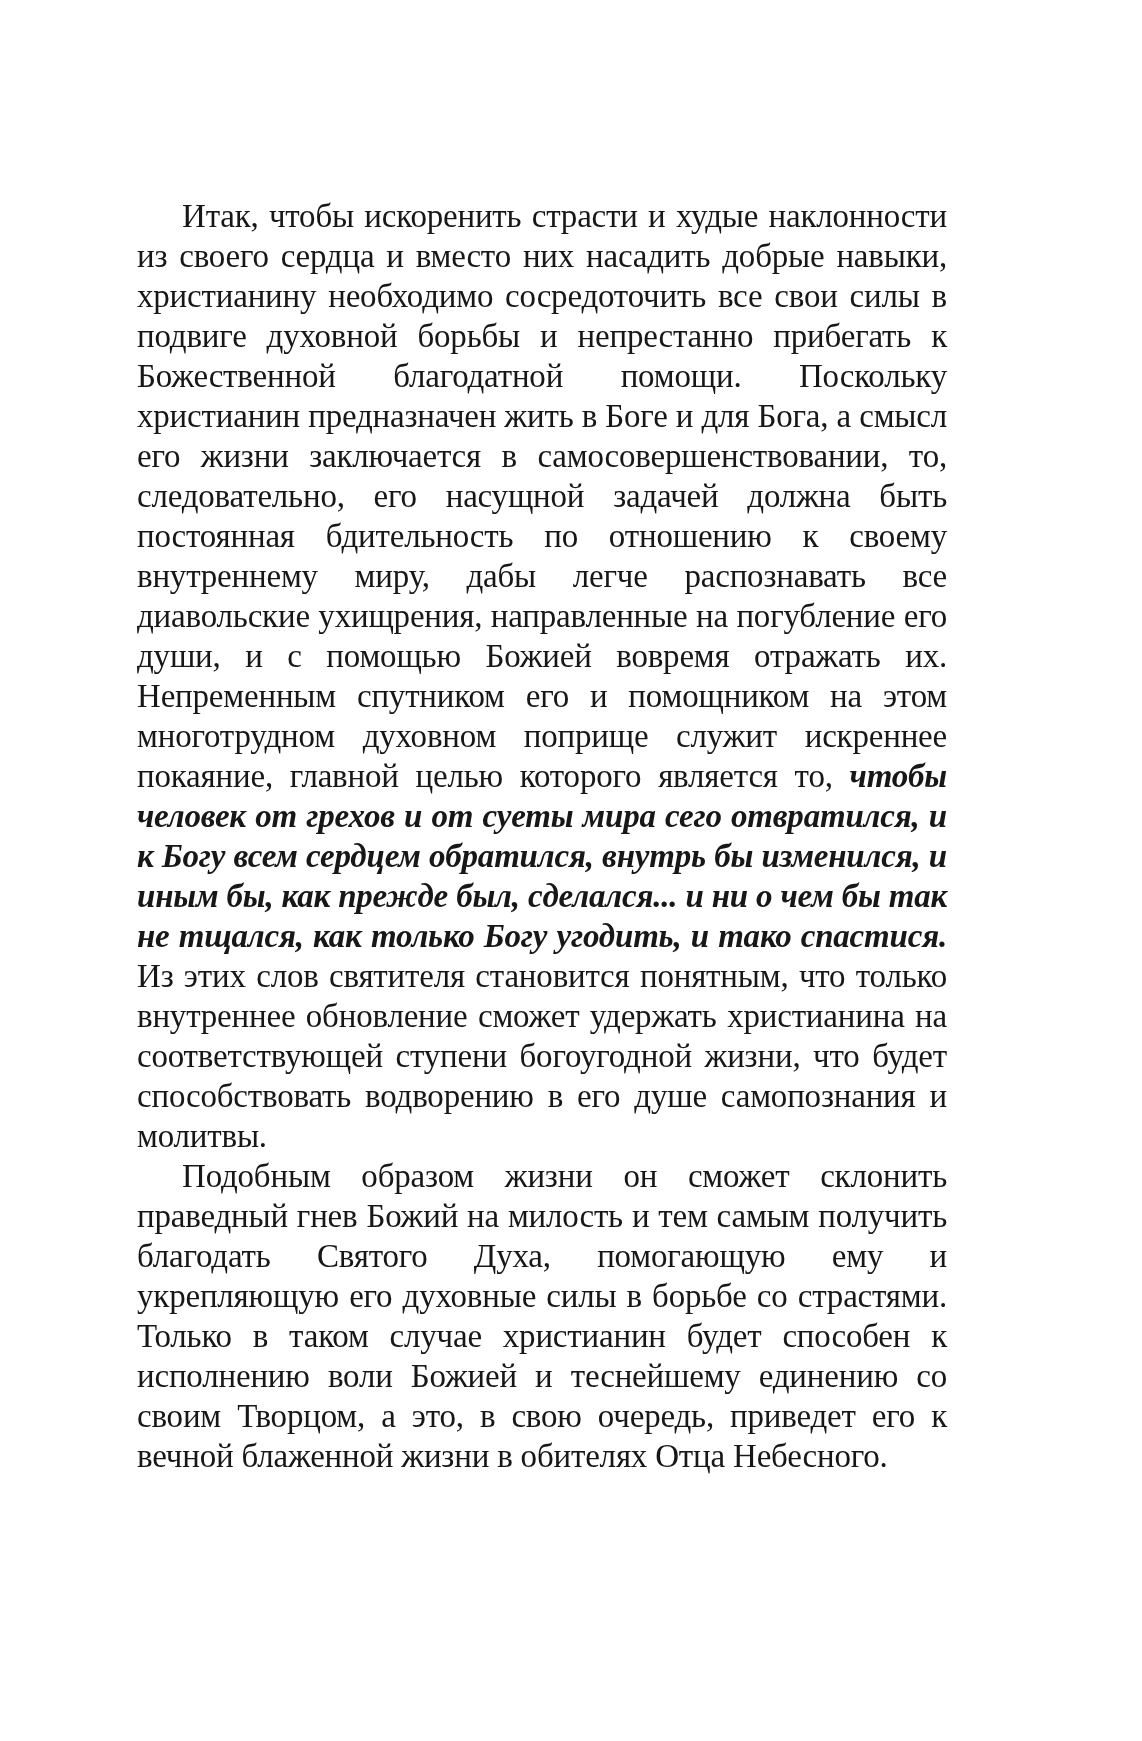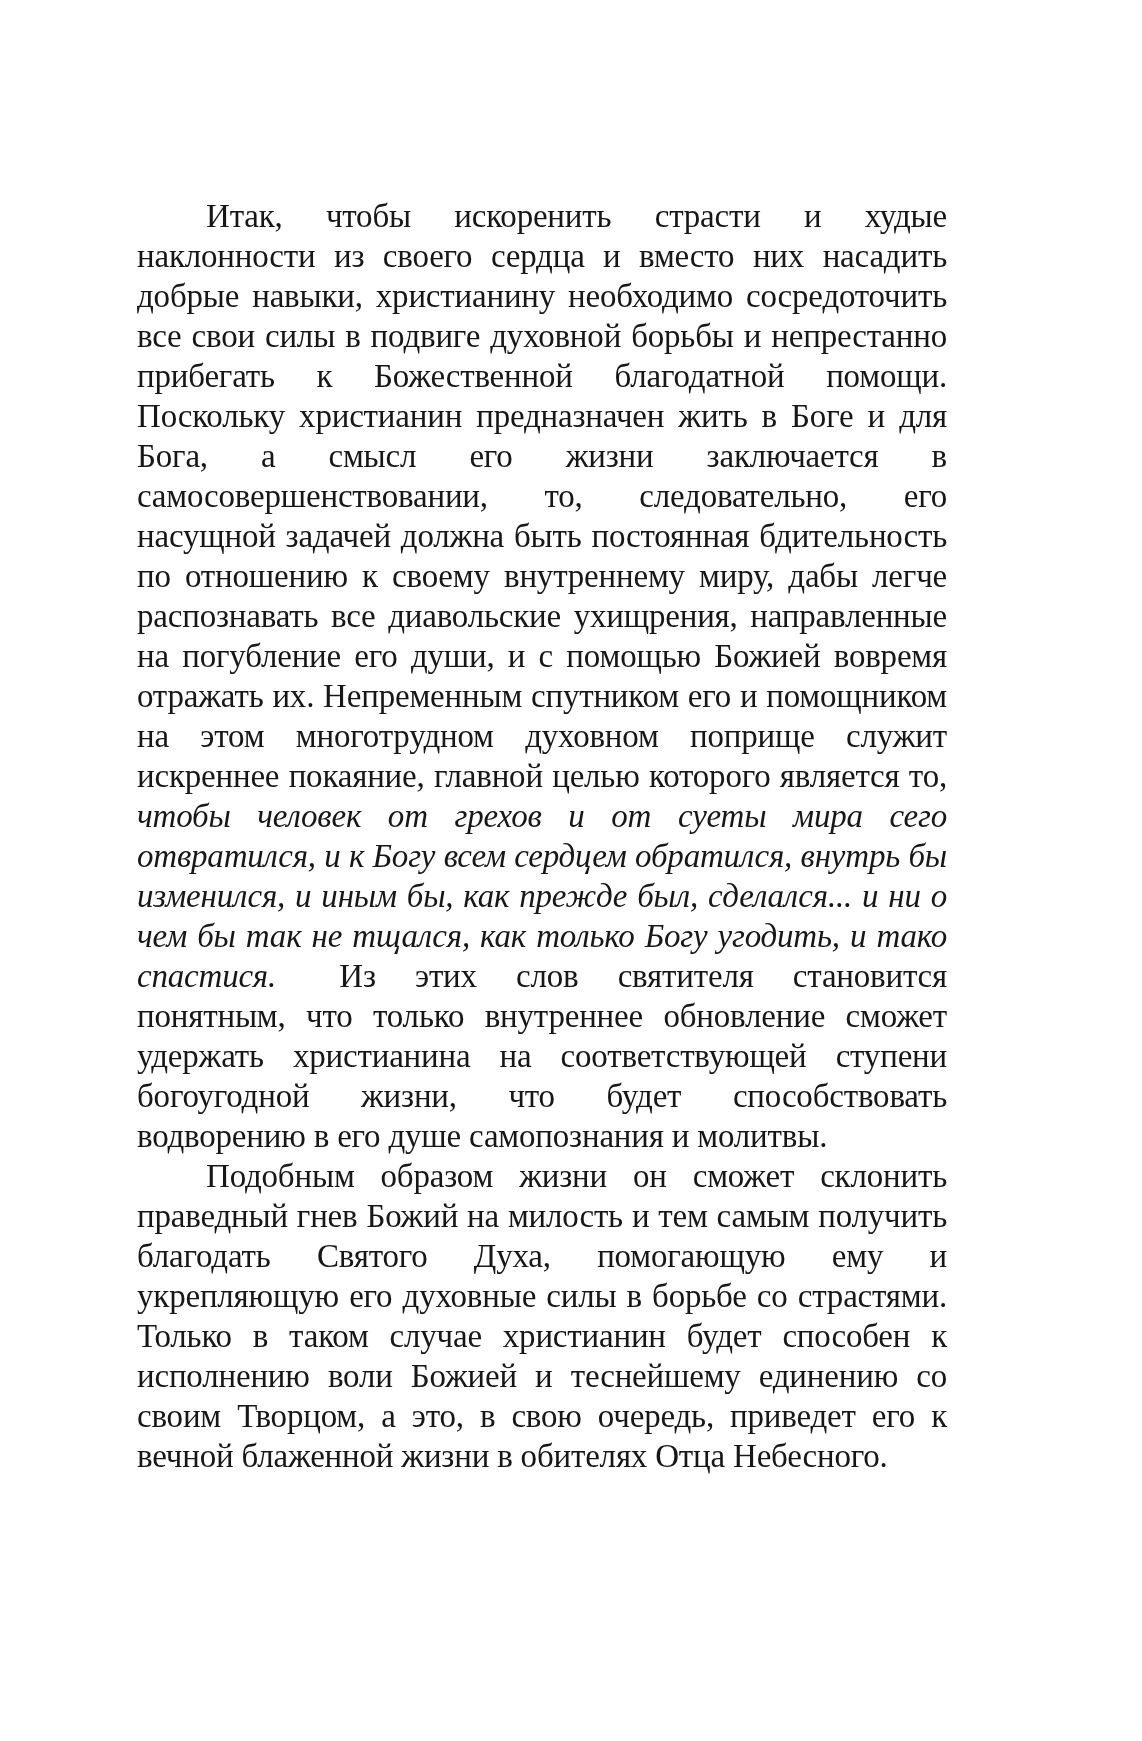--- a/index.html
+++ b/index.html
@@ -29,24 +29,24 @@
     line-height: 40px;
     text-align: justify;
     letter-spacing: -0.2px;
   }
   .para {
     margin: 0;
     text-indent: 45px;
   }
   .run-regular {
     font-style: normal;
-    margin-left: 24px;
   }
   .run-italic {
     font-style: italic;
+    font-weight: bold;
   }
 </style>
 </head>
 <body>
 
 <div class="page">
   <div class="text-block">
     <p class="para"><span class="run-regular">Итак, чтобы искоренить страсти и худые наклонности из своего сердца и вместо них насадить добрые навыки, христианину необходимо сосредоточить все свои силы в подвиге духовной борьбы и непрестанно прибегать к Божественной благодатной помощи. Поскольку христианин предназначен жить в Боге и для Бога, а смысл его жизни заключается в самосовершенствовании, то, следовательно, его насущной задачей должна быть постоянная бдительность по отношению к своему внутреннему миру, дабы легче распознавать все диавольские ухищрения, направленные на погубление его души, и с помощью Божией вовремя отражать их. Непременным спутником его и помощником на этом многотрудном духовном поприще служит искреннее покаяние, главной целью которого является то, </span><span class="run-italic">чтобы человек от грехов и от суеты мира сего отвратился, и к Богу всем сердцем обратился, внутрь бы изменился, и иным бы, как прежде был, сделался... и ни о чем бы так не тщался, как только Богу угодить, и тако спастися.</span><span class="run-regular"> Из этих слов святителя становится понятным, что только внутреннее обновление сможет удержать христианина на соответствующей ступени богоугодной жизни, что будет способствовать водворению в его душе самопознания и молитвы.</span></p>
     <p class="para"><span class="run-regular">Подобным образом жизни он сможет склонить праведный гнев Божий на милость и тем самым получить благодать Святого Духа, помогающую ему и укрепляющую его духовные силы в борьбе со страстями. Только в таком случае христианин будет способен к исполнению воли Божией и теснейшему единению со своим Творцом, а это, в свою очередь, приведет его к вечной блаженной жизни в обителях Отца Небесного.</span></p>
   </div>

